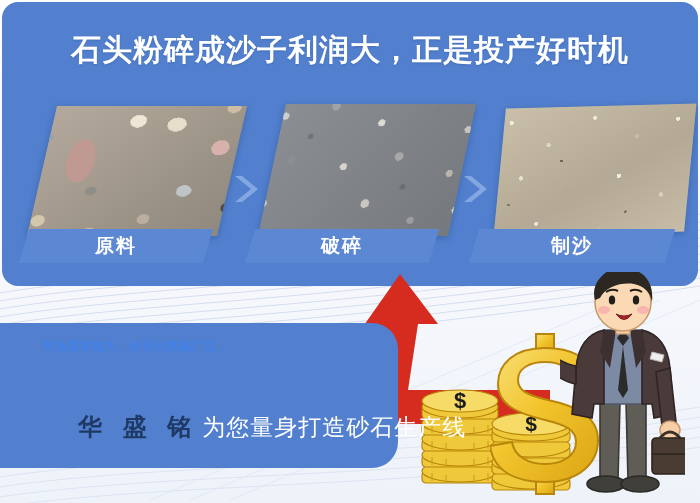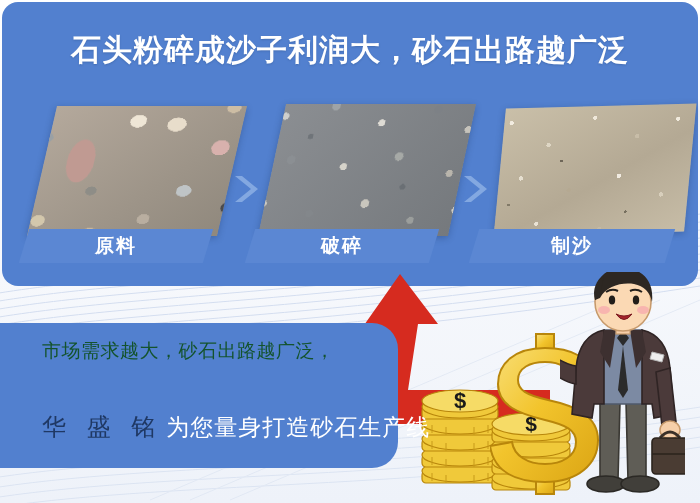--- a/index.html
+++ b/index.html
@@ -149,38 +149,39 @@
   
   .copy-panel{
     position:absolute;
     left:-24px;top:323px;
     width:422px;height:145px;
     background:#5280cf;
     border-radius:0 26px 26px 0;
   }
   .copy-line{
     position:absolute;
-    color:#14532d;
-    font-size:19px;
+    color:#3b82f6;
+    font-size:12px;
     letter-spacing:.5px;
     white-space:nowrap;
   }
   .cl-1{left:42px;top:338px;}
   .cl-2{left:42px;top:369px;}
   .brand-line{
     position:absolute;
     left:42px;top:411px;
     white-space:nowrap;
     display:flex;align-items:baseline;
   }
   .brand-name{
     color:#1f3864;
     font-size:24px;
-    font-weight:normal;
+    font-weight:bold;
     letter-spacing:7px;
+    margin-left:36px;
   }
   .brand-rest{
     color:#ffffff;
     font-size:23px;
     letter-spacing:1px;
     margin-left:4px;
   }
 
   
   .red-arrow{position:absolute;left:360px;top:272px;}
@@ -216,21 +217,21 @@
     </g>
     <g fill="none" stroke="#d7e0ef" stroke-width="1">
       <path d="M120 268 L 520 268"></path>
       <path d="M150 500 L 620 300"></path>
       <path d="M190 500 L 660 300"></path>
       <path d="M230 500 L 700 300"></path>
     </g>
   </svg>
 
   <div class="header-panel"></div>
-  <div class="header-title">石头粉碎成沙子利润大，砂石出路越广泛</div>
+  <div class="header-title">石头粉碎成沙子利润大，正是投产好时机</div>
 
   <div class="photo photo-1">
     <div class="inner tex-pebbles"></div>
   </div>
   <div class="photo photo-2">
     <div class="inner tex-gravel"></div>
   </div>
   <div class="photo photo-3">
     <div class="inner tex-sand"></div>
   </div>

